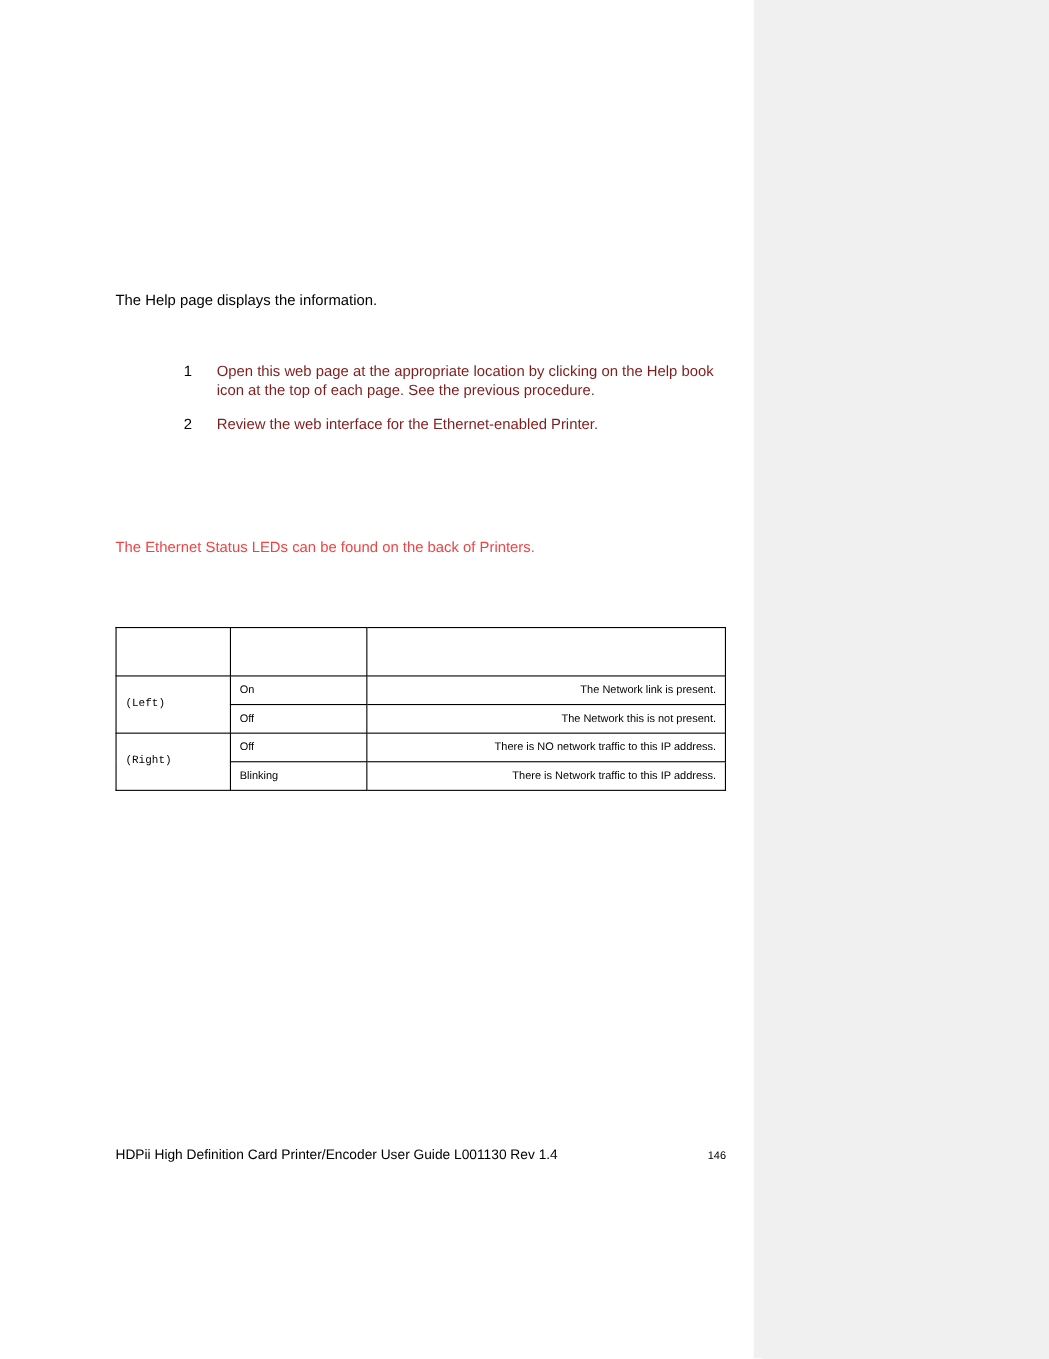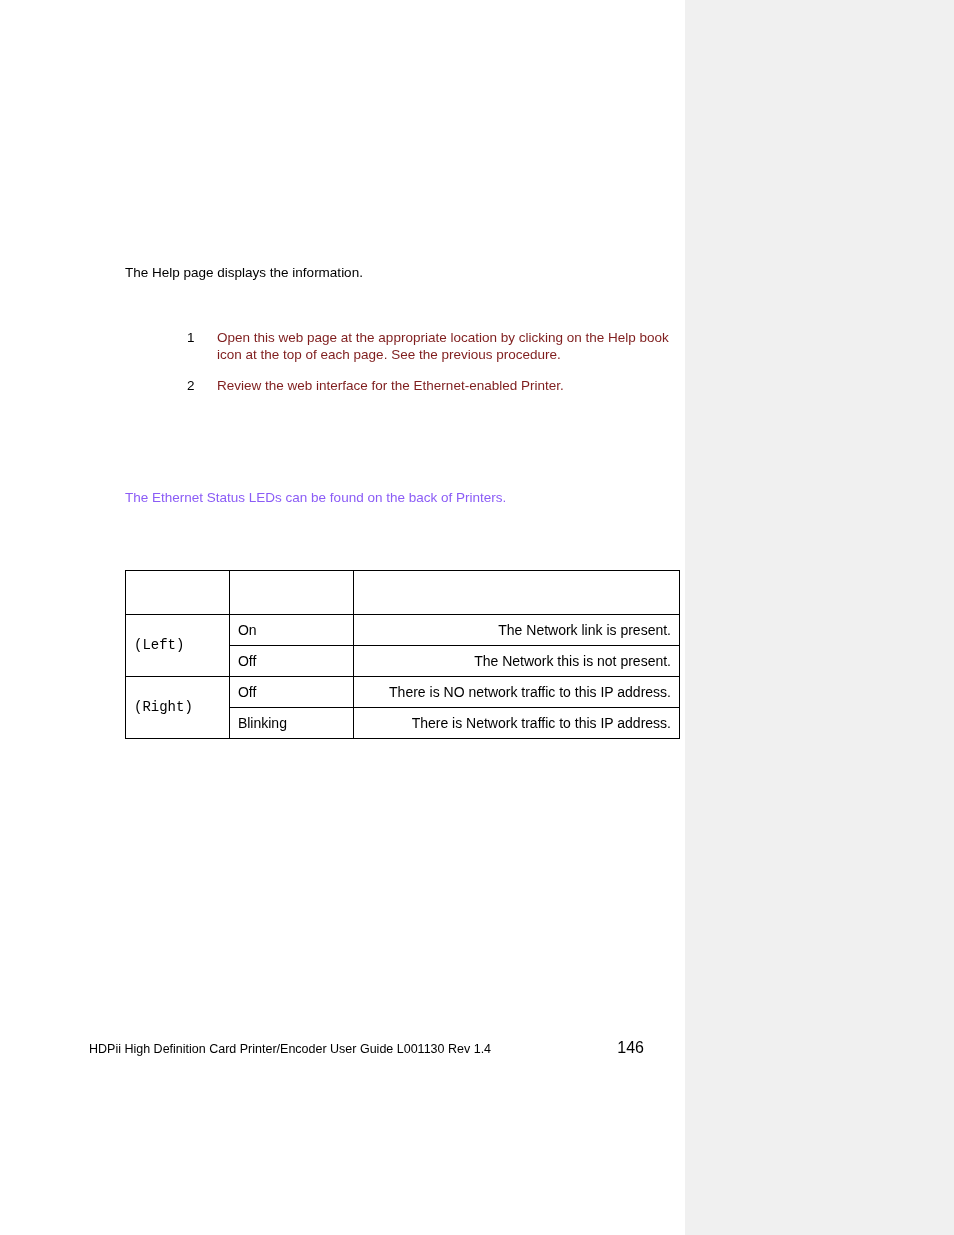--- a/index.html
+++ b/index.html
@@ -18,21 +18,20 @@
       position: relative;
     }
     .page-sidebar {
       width: 269px;
       height: 100%;
       background: #f0f0f0;
     }
     .content {
       padding: 265px 0 0 105px;
       width: 660px;
-      margin-left: 20px;
     }
     .intro-text {
       font-size: 13.5px;
       color: #000;
       margin-bottom: 50px;
     }
     .step-list {
       margin-left: 62px;
       margin-bottom: 95px;
     }
@@ -48,63 +47,63 @@
       flex-shrink: 0;
     }
     .step-text {
       font-size: 13.5px;
       color: #7f1d1d;
       line-height: 1.25;
       width: 460px;
     }
     .leds-desc {
       font-size: 13.5px;
-      color: #8b5cf6;
+      color: #ef4444;
       margin-bottom: 65px;
     }
     .leds-table {
       border-collapse: collapse;
       width: 555px;
     }
     .leds-table td {
       border: 1px solid #000;
       padding: 7px 8px 7px 8px;
-      font-size: 14px;
+      font-size: 10px;
       vertical-align: middle;
       text-align: left;
     }
     .leds-table .header-row td {
       height: 44px;
     }
     .leds-table .col-led {
       width: 104px;
       font-family: Liberation Mono, monospace;
     }
     .leds-table .col-status {
       width: 124px;
     }
     .leds-table .col-desc {
       width: 327px;
       text-align: right;
     }
     .footer {
       position: absolute;
       bottom: 178px;
-      left: 89px;
+      left: 105px;
       width: 555px;
       display: flex;
       justify-content: space-between;
       align-items: baseline;
     }
     .footer-left {
       font-size: 12.5px;
       color: #000;
     }
     .footer-right {
-      font-size: 16px;
+      font-size: 10px;
       color: #000;
     }
   </style>
 </head>
 <body>
 
 <div class="page-main">
   <div class="content">
 
     <p class="intro-text">

